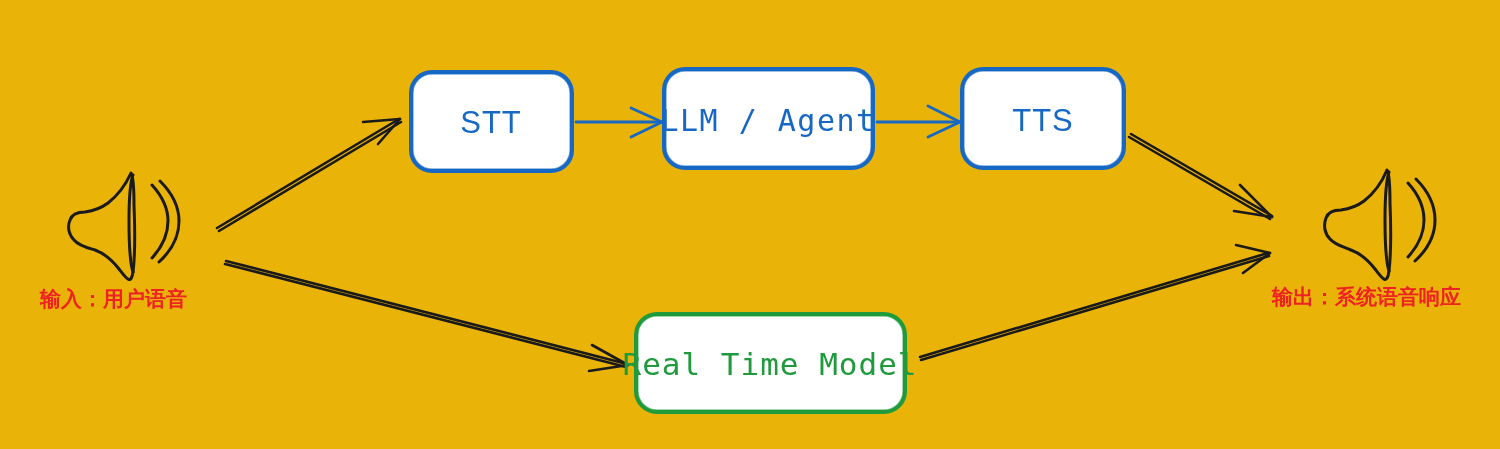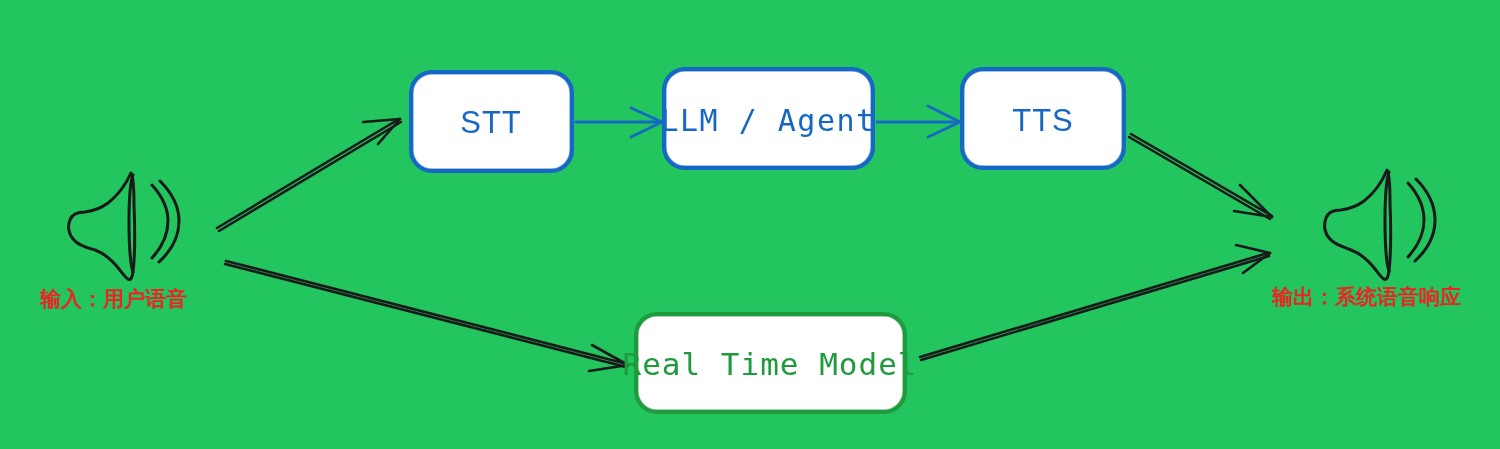--- a/index.html
+++ b/index.html
@@ -8,21 +8,21 @@
     padding: 0;
     background: #ffffff;
   }
   body {
     font-family: "Liberation Sans", sans-serif;
   }
   #canvas {
     position: relative;
     width: 1500px;
     height: 449px;
-    background: #22c55e;
+    background: #eab308;
     overflow: hidden;
   }
   #diagram-svg {
     position: absolute;
     left: 0;
     top: 0;
     width: 1500px;
     height: 449px;
   }
   .box-label-blue {

